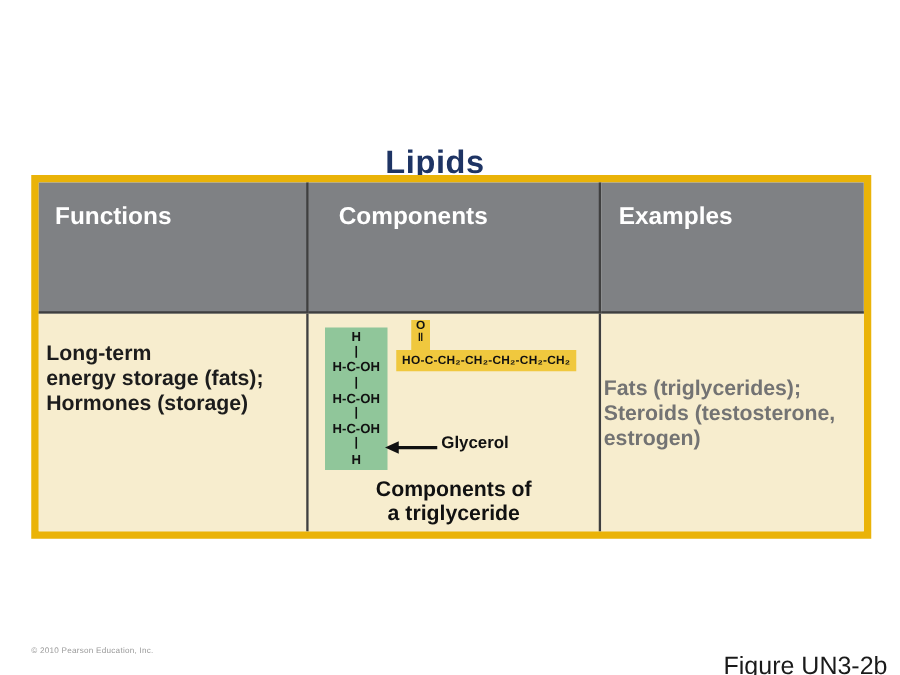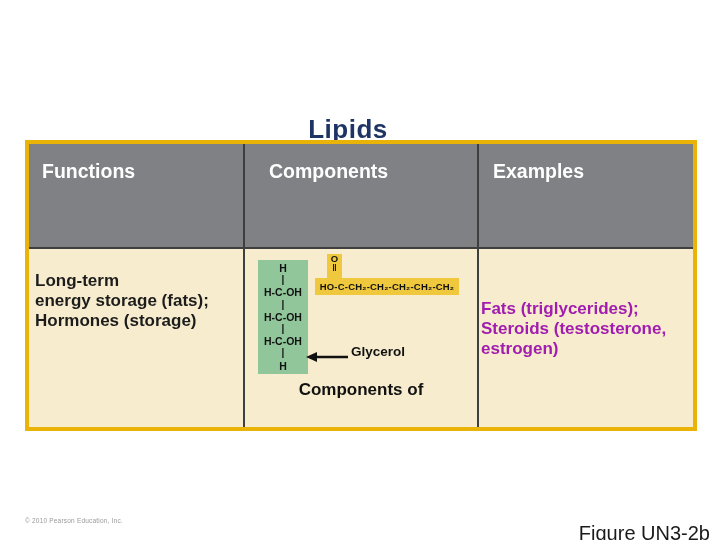--- a/index.html
+++ b/index.html
@@ -6,33 +6,33 @@
   body{
     width:720px;height:540px;background:#ffffff;overflow:hidden;position:relative;
     font-family:"Liberation Sans","DejaVu Sans",sans-serif;
   }
   .title{
     position:absolute;left:0;top:98px;width:664px;margin:16px;
     text-align:center;font-size:26px;font-weight:bold;color:#1e3464;letter-spacing:0.5px;
   }
   .lipids-table{
     position:absolute;left:25px;top:140px;width:672px;height:291px;
-    box-sizing:border-box;border:4px solid #eab308;
+    box-sizing:border-box;border:6px solid #eab308;
     display:grid;grid-template-columns:216px 234px 1fr;grid-template-rows:105px 1fr;
   }
   .cell{box-sizing:border-box;position:relative;}
   .hcell{background:#7f8184;color:#ffffff;border-bottom:2px solid #3f3f3f;}
   .hcell .hlabel{position:absolute;top:16px;left:13px;font-size:19.5px;font-weight:bold;}
   .hcell.h2 .hlabel{left:24px;}
   .hcell.h3 .hlabel{left:14px;}
   .bcell{background:#f7edce;}
   .colA{border-right:2px solid #3f3f3f;}
   .colB{border-right:2px solid #3f3f3f;}
   .functions-text{padding:22px 0 0 6px;color:#1c1c1c;font-size:17px;font-weight:bold;line-height:20px;}
-  .examples-text{padding:50px 0 0 2px;color:#a21caf;font-size:17px;font-weight:bold;line-height:20px;}
+  .examples-text{padding:50px 0 0 2px;color:#737373;font-size:17px;font-weight:bold;line-height:20px;}
   .examples-text .tline{white-space:nowrap;}
   .bcell.colC{overflow:visible;}
   
   .glybox{
     position:absolute;left:13px;top:11px;width:50px;height:114px;background:#90c69a;
     text-align:center;padding-top:2px;box-sizing:border-box;
   }
   .gly-line{height:12.2px;line-height:12.2px;font-size:10.5px;font-weight:bold;color:#111;}
   .gly-bond{height:12.2px;line-height:11px;font-size:10px;font-weight:bold;color:#111;}
   .obox{
@@ -114,20 +114,21 @@
     <div class="arrow-wrap">
       <svg width="42" height="12" viewBox="0 0 42 12" xmlns="http://www.w3.org/2000/svg">
         <line x1="9" y1="6" x2="42" y2="6" stroke="#111" stroke-width="2.6"></line>
         <polygon points="0,6 11,1 11,11" fill="#111"></polygon>
       </svg>
     </div>
     <div class="glycerol-label">Glycerol</div>
 
     <div class="caption">
       <div>Components of</div>
+      <div>a triglyceride</div>
     </div>
   </div>
 
   <div class="cell bcell colC">
     <div class="examples-text">
       <div class="tline">Fats (triglycerides);</div>
       <div class="tline">Steroids (testosterone,</div>
       <div class="tline">estrogen)</div>
     </div>
   </div>

